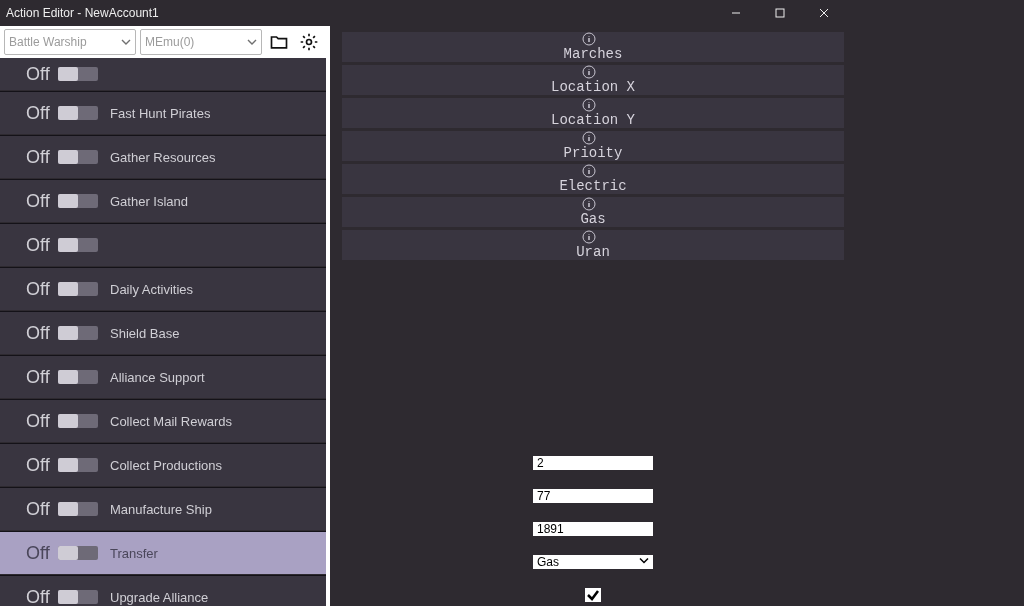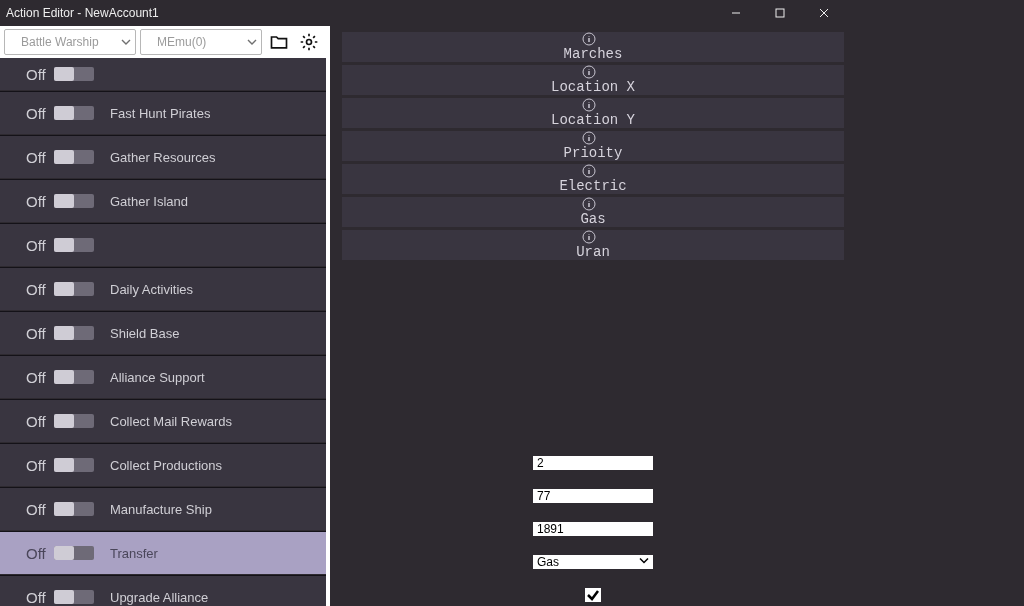--- a/index.html
+++ b/index.html
@@ -14,35 +14,35 @@
   .winbtn svg { width: 10px; height: 10px; stroke: #eee; stroke-width: 1; fill: none; }
 
   
   .body { flex: 1; display: flex; }
 
   
   .left { width: 330px; display: flex; flex-direction: column; background: #2e2a30; position: relative; }
   .left::after { content: ""; position: absolute; right: 0; top: 0; bottom: 0; width: 4px; background: #ffffff; }
 
   .topbar { height: 32px; background: #ffffff; display: flex; align-items: center; gap: 4px; padding: 3px 4px; }
-  .combo { position: relative; background: #fff; border: 1px solid #b7b7b7; border-radius: 2px; height: 26px; display: flex; align-items: center; padding: 0 22px 0 16px; }
+  .combo { position: relative; background: #fff; border: 1px solid #b7b7b7; border-radius: 2px; height: 26px; display: flex; align-items: center; padding: 0 22px 0 4px; }
   .combo.c1 { width: 132px; }
   .combo.c2 { width: 122px; }
   .combo .label { font-size: 12px; color: #9b9b9b; }
   .combo .chev { position: absolute; right: 4px; top: 50%; transform: translateY(-50%); }
   .combo .chev svg { width: 10px; height: 10px; }
   .iconbtn { width: 26px; height: 26px; display: flex; align-items: center; justify-content: center; }
   .iconbtn svg { width: 20px; height: 20px; }
 
   .action-list { flex: 1; overflow: hidden; display: flex; flex-direction: column; gap: 1px; padding-right: 4px; }
   .action-row { background: #393540; height: 43px; display: flex; align-items: center; color: #d0cfd5; font-size: 13px; }
   .action-row.first { height: 32px; }
   .action-row.selected { background: #a9a1c3; color: #4a465a; }
   .toggle-wrap { display: flex; align-items: center; gap: 8px; width: 110px; padding-left: 26px; }
-  .toggle-label { font-size: 15px; color: #d0cfd5; }
+  .toggle-label { font-size: 18px; color: #d0cfd5; }
   .action-row.selected .toggle-label { color: #4a465a; }
   .toggle { position: relative; width: 40px; height: 14px; background: #6e6a77; border-radius: 2px; }
   .toggle::before { content: ""; position: absolute; left: 0; top: 0; width: 20px; height: 14px; background: #cfccd5; border-radius: 2px; }
   .action-name { flex: 1; }
 
   
   .action-list .action-row + .action-row { border-top: 1px solid #141218; }
 
   
   .right { flex: 1; display: flex; flex-direction: column; background: #2e2a30; padding: 6px 8px 0 12px; gap: 3px; }

